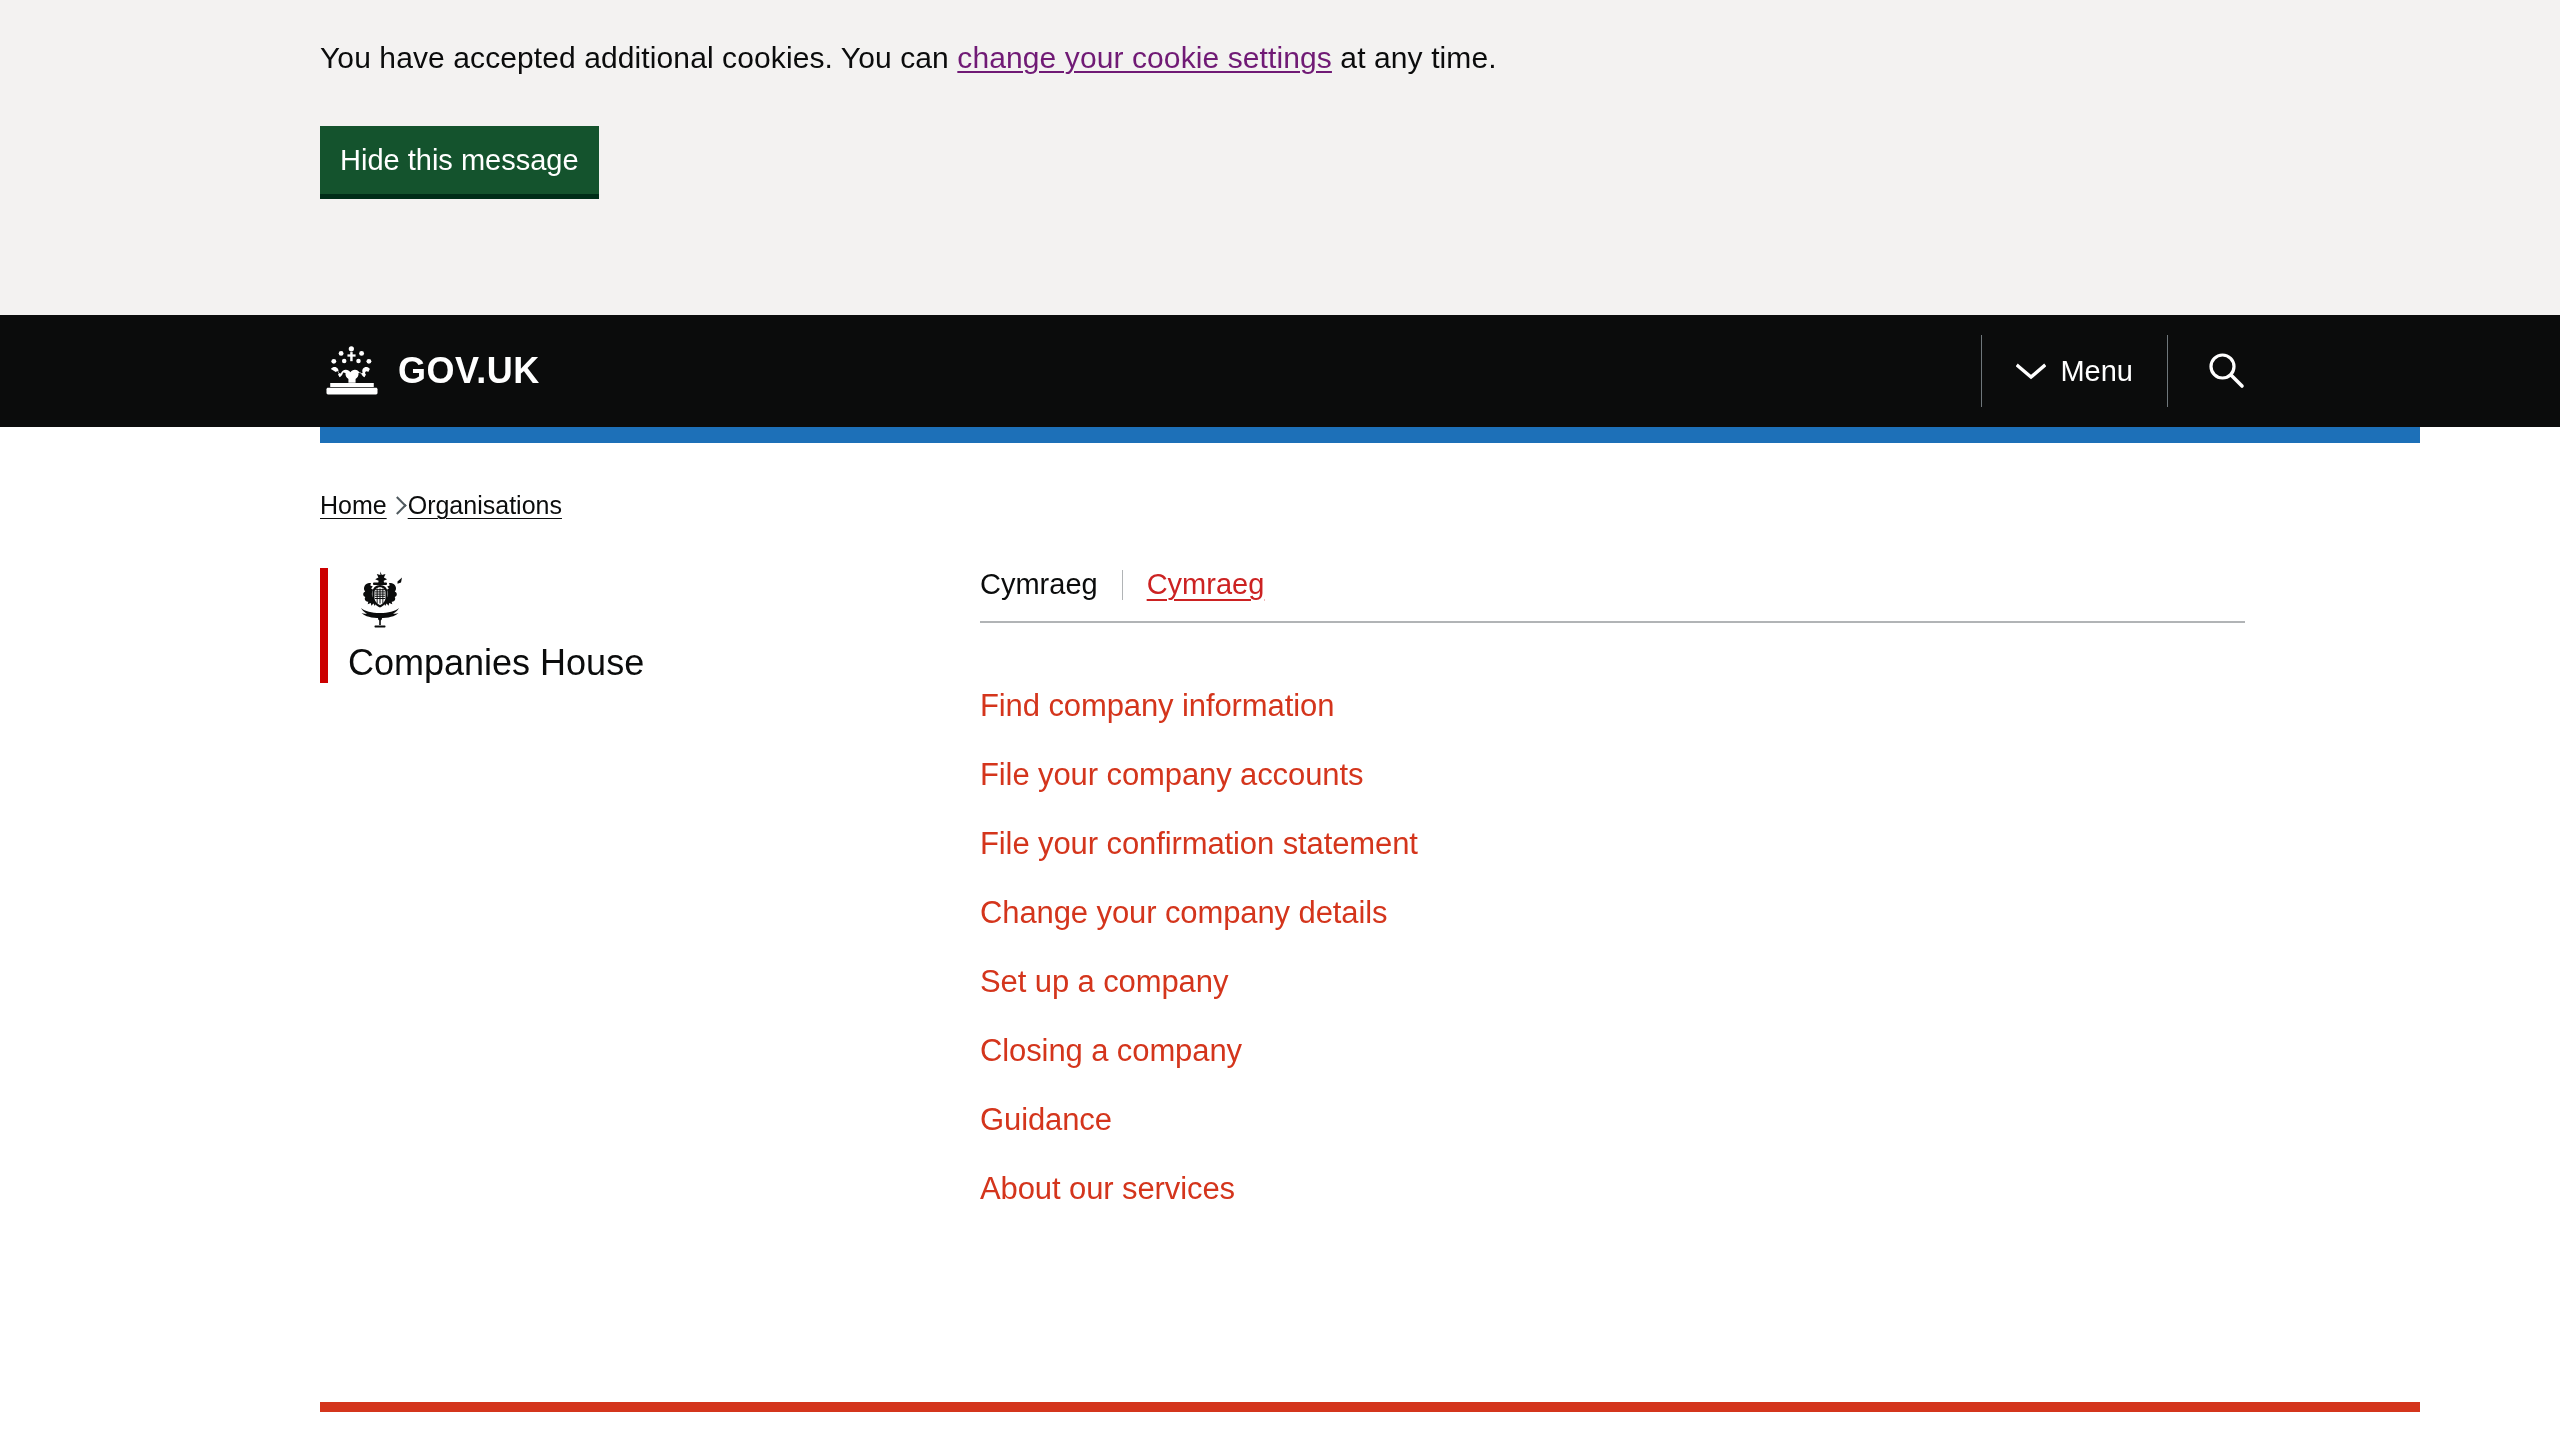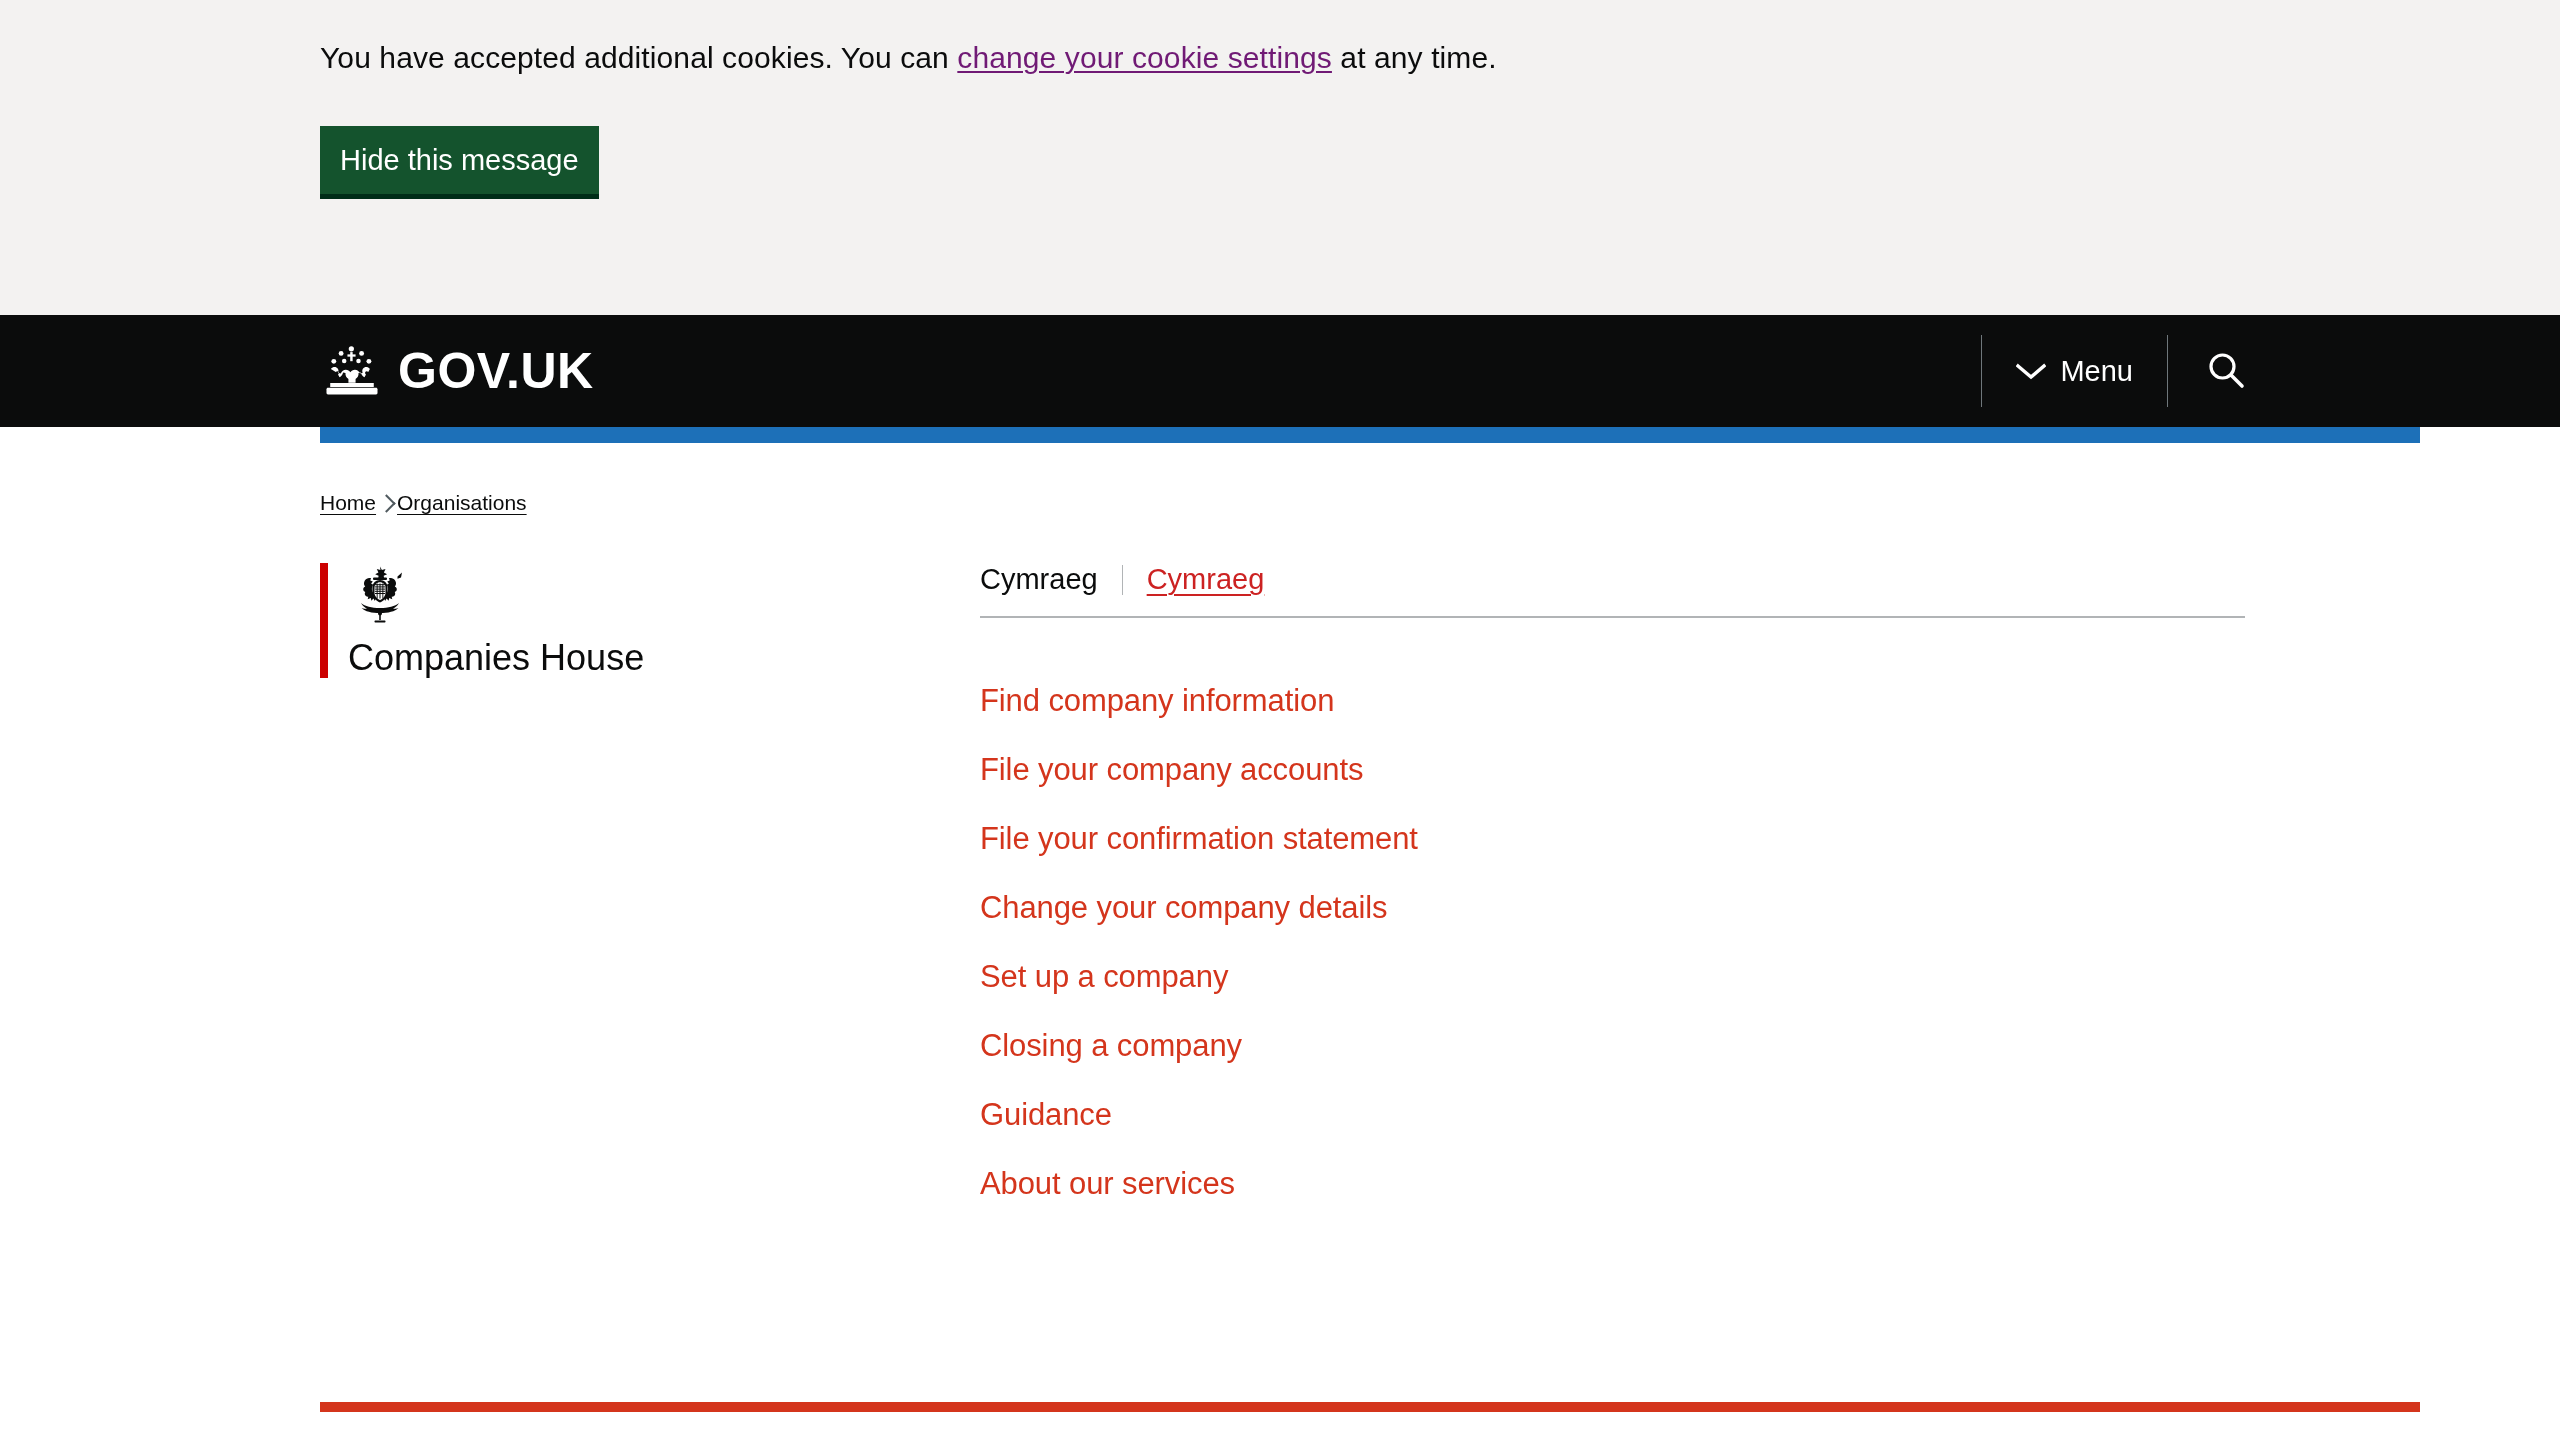--- a/index.html
+++ b/index.html
@@ -77,21 +77,21 @@
   .logo-link {
     display: flex;
     align-items: center;
     gap: 14px;
     text-decoration: none;
     cursor: pointer;
   }
   .crown { display: block; }
   .logo-text {
     color: #ffffff;
-    font-size: 50px;
+    font-size: 36px;
     font-weight: bold;
     letter-spacing: 0.5px;
     line-height: 1;
   }
   .header-right {
     margin-left: auto;
     display: flex;
     align-items: stretch;
     height: 72px;
     margin-right: 140px;
@@ -133,21 +133,21 @@
   .main-wrap {
     width: 2100px;
     margin: 0 0 0 320px;
     background: #ffffff;
     position: relative;
   }
   .breadcrumb {
     padding-top: 48px;
     display: flex;
     align-items: center;
-    font-size: 21px;
+    font-size: 25px;
     color: #0b0c0c;
   }
   .bc-link {
     color: #0b0c0c;
     text-decoration: underline;
     text-underline-offset: 4px;
     text-decoration-thickness: 1px;
     cursor: pointer;
   }
   .bc-sep {

